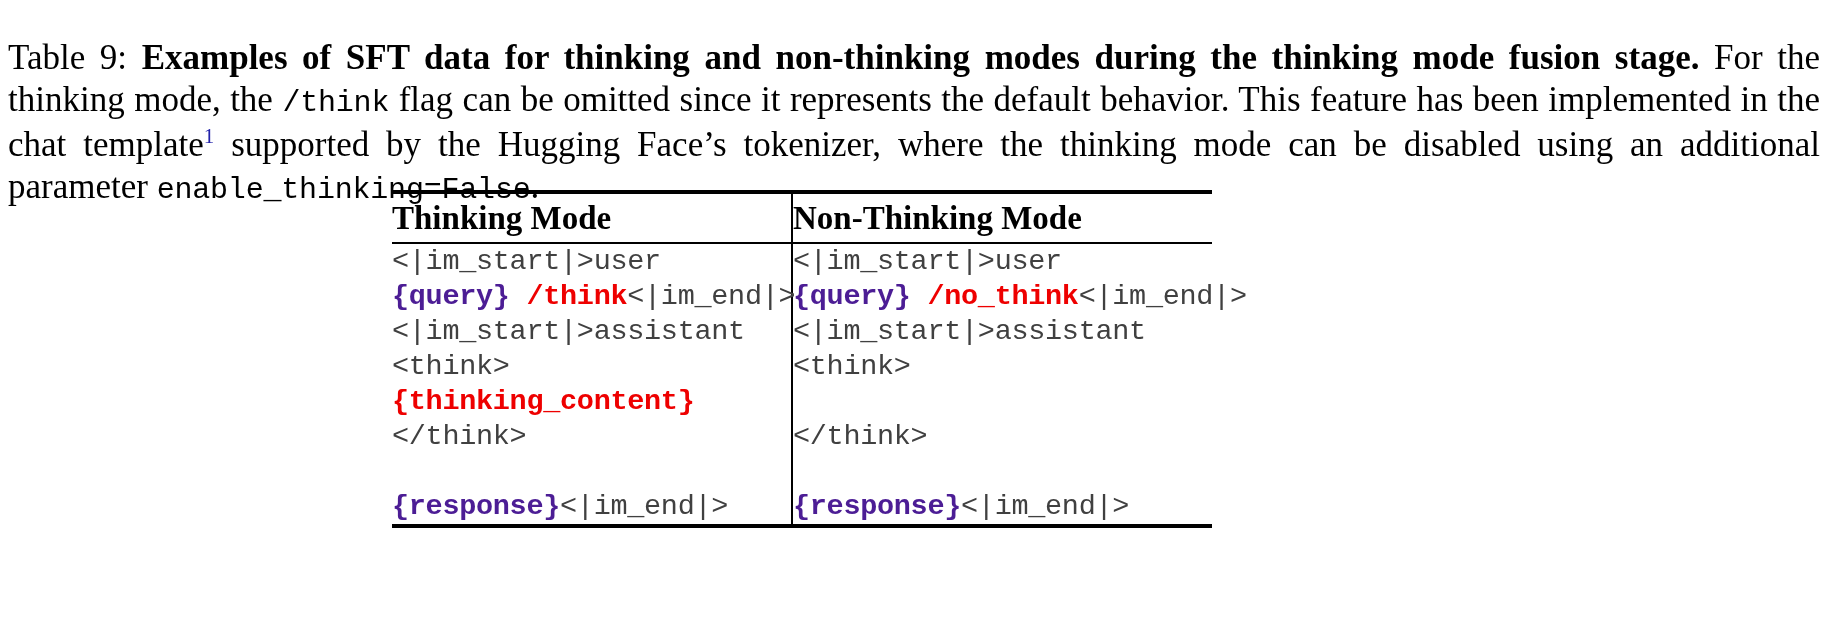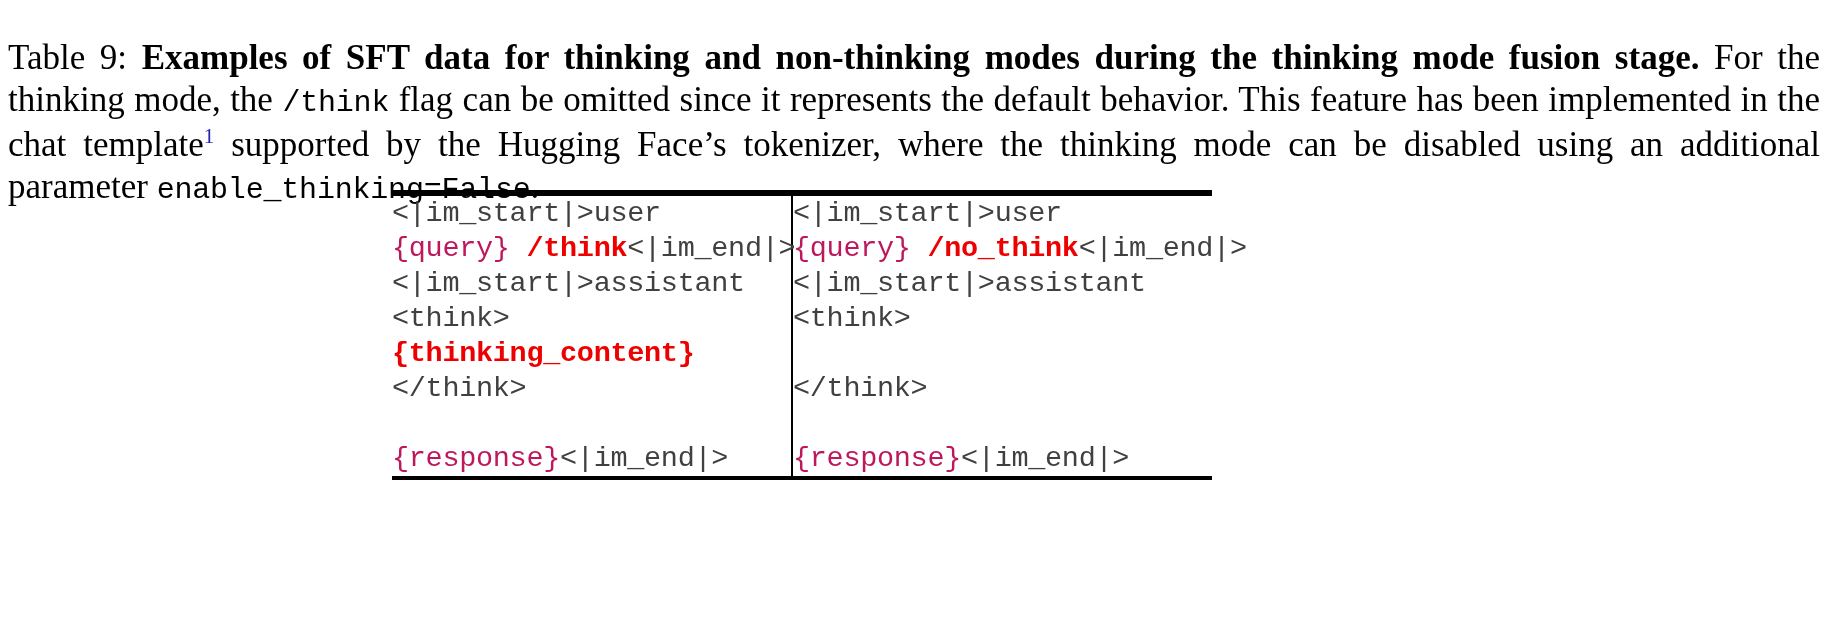--- a/index.html
+++ b/index.html
@@ -105,35 +105,47 @@
   }
 
   .code {
     font-family: "Liberation Mono", "DejaVu Sans Mono", monospace;
     font-size: 28.5px;
     line-height: 35px;
     white-space: pre;
     letter-spacing: -0.3px;
   }
   .code .line { min-height: 35px; }
-  .blue { color: #be185d; font-weight: normal; }
+  .blue { color: #4c1d95; font-weight: bold; }
   .red  { color: #ee0000; font-weight: bold; }
   .blk  { color: #404040; }
 </style>
 </head>
 <body>
 
 <div class="page">
 
   <p class="caption">
     <span class="lbl">Table 9:</span><span> </span><b>Examples of SFT data for thinking and non-thinking modes during the thinking mode fusion stage.</b><span> For the thinking mode, the </span><span class="mono">/think</span><span> flag can be omitted since it represents the default behavior. This feature has been implemented in the chat template</span><sup class="ref">1</sup><span> supported by the Hugging Face’s tokenizer, where the thinking mode can be disabled using an additional parameter </span><span class="mono">enable_thinking=False</span><span>.</span>
   </p>
 
   <div class="table-wrap">
     <div class="rule-top"></div>
+    <table class="tbl">
+      <colgroup>
+        <col class="c-left">
+        <col class="c-right">
+      </colgroup>
+      <thead>
+        <tr>
+          <th class="hd div-right">Thinking Mode</th>
+          <th class="hd">Non-Thinking Mode</th>
+        </tr>
+      </thead>
+    </table>
     <div class="rule-mid"></div>
     <table class="tbl">
       <colgroup>
         <col class="c-left">
         <col class="c-right">
       </colgroup>
       <tbody>
         <tr>
           <td class="cell div-right">
             <div class="code" id="left-code"><div class="line"><span class="blk">&lt;|im_start|&gt;user</span></div><div class="line"><span class="blue">{query}</span><span class="blk"> </span><span class="red">/think</span><span class="blk">&lt;|im_end|&gt;</span></div><div class="line"><span class="blk">&lt;|im_start|&gt;assistant</span></div><div class="line"><span class="blk">&lt;think&gt;</span></div><div class="line"><span class="red">{thinking_content}</span></div><div class="line"><span class="blk">&lt;/think&gt;</span></div><div class="line">&nbsp;</div><div class="line"><span class="blue">{response}</span><span class="blk">&lt;|im_end|&gt;</span></div></div>

